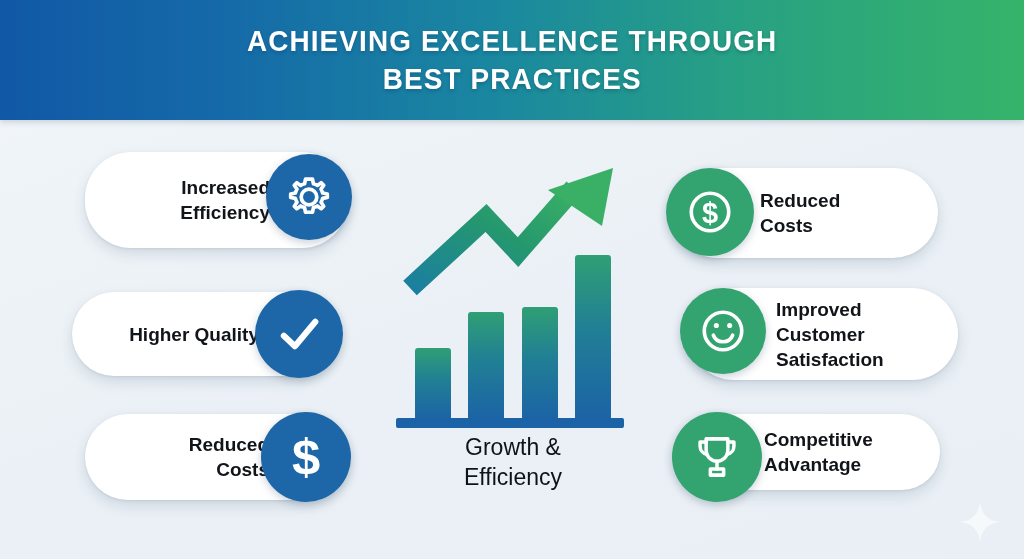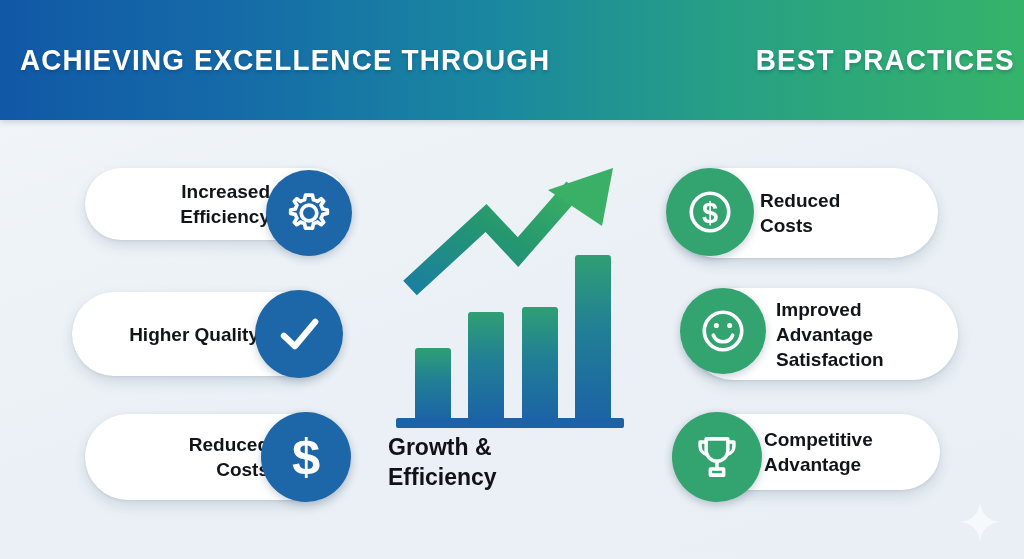--- a/index.html
+++ b/index.html
@@ -9,21 +9,21 @@
     font-family:"Liberation Sans", sans-serif;
     position:relative;
   }
   #stage{position:absolute;inset:0;width:1024px;height:559px;overflow:hidden;background:
      linear-gradient(160deg,#f2f6f9 0%,#eaf0f5 55%,#e9eff4 100%);}
 
   
   .header{
     position:absolute;left:0;top:0;width:1024px;height:120px;
     background:linear-gradient(90deg,#1158a6 0%,#156aa8 22%,#1a87a0 48%,#27a183 72%,#36b36a 100%);
-    display:flex;flex-direction:row;align-items:center;justify-content:space-between;
+    display:flex;flex-direction:column;align-items:center;justify-content:center;
     box-shadow:0 2px 6px rgba(10,40,70,.18);
   }
   .header .hline{
     color:#ffffff;
     font-weight:bold;
     font-size:30px;
     letter-spacing:1.2px;
     line-height:38px;
     text-align:center;
     transform:scaleX(.93);
@@ -57,38 +57,38 @@
     box-shadow:0 3px 8px rgba(20,50,80,.22);
   }
   .badge.blue{background:#1d67a8;}
   .badge.green{background:#33a470;}
   .badge svg{display:block;}
 
   
   .chart-wrap{position:absolute;left:388px;top:160px;width:250px;height:275px;}
   .chart-caption{
     position:absolute;left:388px;top:432px;width:250px;
-    text-align:left;font-size:23px;font-weight:bold;color:#0f1317;line-height:30px;
+    text-align:center;font-size:23px;font-weight:normal;color:#0f1317;line-height:30px;
     white-space:pre-line;
   }
 
   
   .sparkle{position:absolute;left:958px;top:500px;width:44px;height:44px;opacity:.72;}
 </style>
 </head>
 <body>
 
 <div id="stage">
 
   <div class="header">
     <div class="hline">ACHIEVING EXCELLENCE THROUGH</div>
     <div class="hline">BEST PRACTICES</div>
   </div>
 
-  <div class="card left" style="left:85px;top:168px;width:263px;height:72px;">
+  <div class="card left" style="left:85px;top:152px;width:263px;height:96px;">
     <div class="label">Increased
 Efficiency</div>
     <div class="badge blue" style="left:null;right:-4px;top:2px;width:86px;height:86px;position:absolute;">
       <svg width="52" height="52" viewBox="0 0 48 48" fill="none" stroke="#ffffff" stroke-width="3.4" stroke-linecap="round" stroke-linejoin="round">
         <path d="M24 7.5 l3.2 0 0.9 4.3 a12.8 12.8 0 0 1 3.6 1.5 l3.6-2.5 2.3 2.3 -2.5 3.6 a12.8 12.8 0 0 1 1.5 3.6 l4.3 0.9 0 3.2 -4.3 0.9 a12.8 12.8 0 0 1 -1.5 3.6 l2.5 3.6 -2.3 2.3 -3.6-2.5 a12.8 12.8 0 0 1 -3.6 1.5 l-0.9 4.3 -3.2 0 -3.2 0 -0.9-4.3 a12.8 12.8 0 0 1 -3.6-1.5 l-3.6 2.5 -2.3-2.3 2.5-3.6 a12.8 12.8 0 0 1 -1.5-3.6 l-4.3-0.9 0-3.2 4.3-0.9 a12.8 12.8 0 0 1 1.5-3.6 l-2.5-3.6 2.3-2.3 3.6 2.5 a12.8 12.8 0 0 1 3.6-1.5 l0.9-4.3 z"></path>
         <circle cx="24" cy="24" r="7.2"></circle>
       </svg>
     </div>
   </div>
 
@@ -117,21 +117,21 @@
     <div class="badge green" style="left:-6px;top:0px;width:88px;height:88px;position:absolute;">
       <svg width="58" height="58" viewBox="0 0 48 48" fill="none" stroke="#ffffff" stroke-width="3">
         <circle cx="24" cy="24" r="15.5"></circle>
         <text x="24" y="33.5" text-anchor="middle" font-family="'Liberation Sans',sans-serif" font-size="24" font-weight="bold" fill="#ffffff" stroke="none">$</text>
       </svg>
     </div>
   </div>
 
   <div class="card right" style="left:688px;top:288px;width:270px;height:92px;">
     <div class="label">Improved
-Advantage
+Customer
 Satisfaction</div>
     <div class="badge green" style="left:-8px;top:0px;width:86px;height:86px;position:absolute;">
       <svg width="58" height="58" viewBox="0 0 48 48" fill="none" stroke="#ffffff" stroke-width="3" stroke-linecap="round">
         <circle cx="24" cy="24" r="15.5"></circle>
         <circle cx="18.5" cy="19.5" r="2.1" fill="#ffffff" stroke="none"></circle>
         <circle cx="29.5" cy="19.5" r="2.1" fill="#ffffff" stroke="none"></circle>
         <path d="M16 27.5 a8.6 8.6 0 0 0 16 0"></path>
       </svg>
     </div>
   </div>

